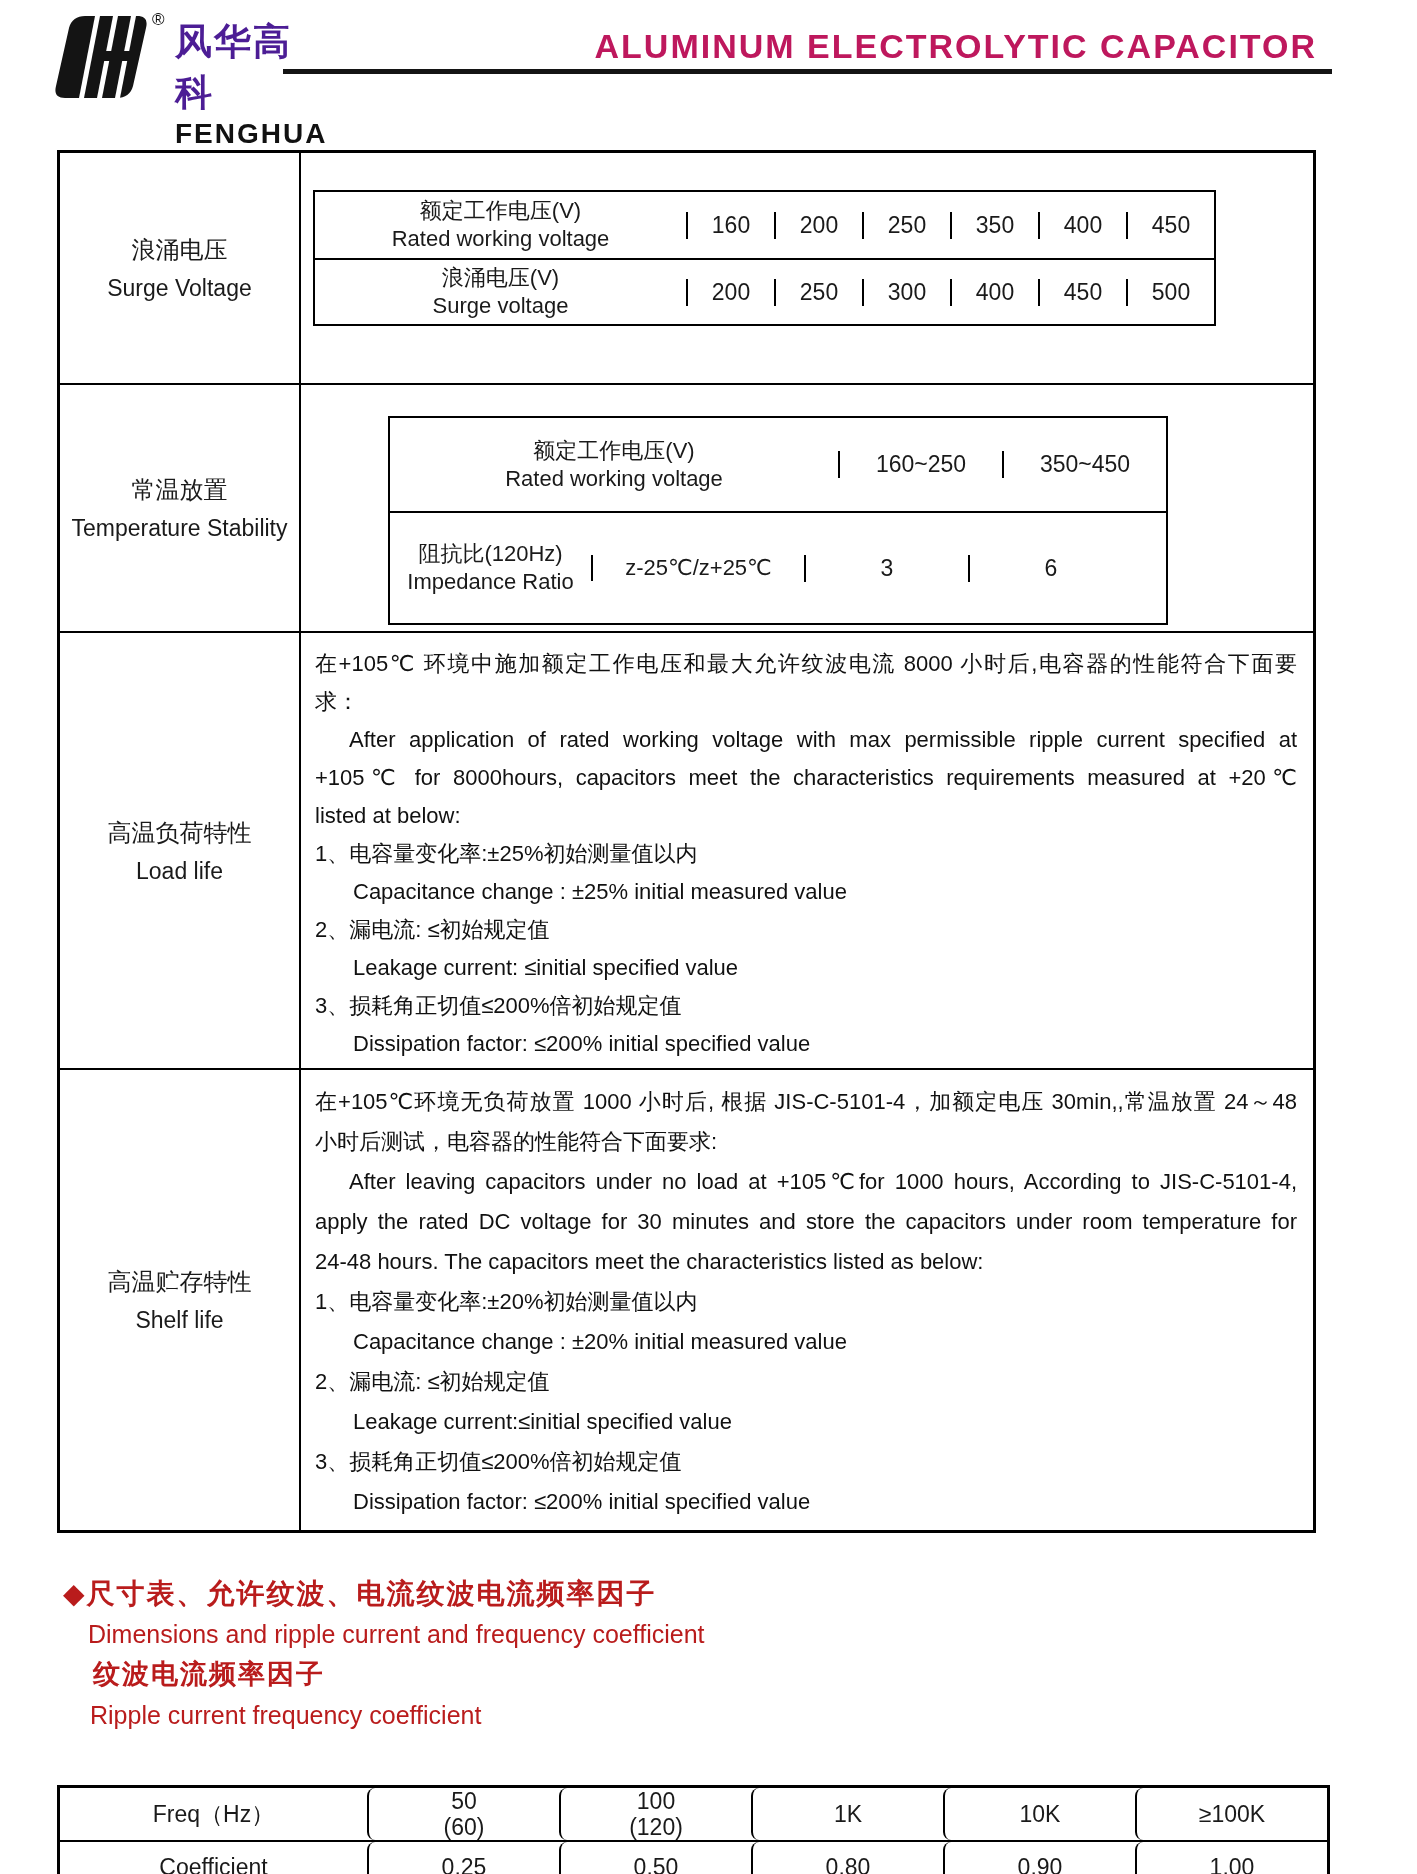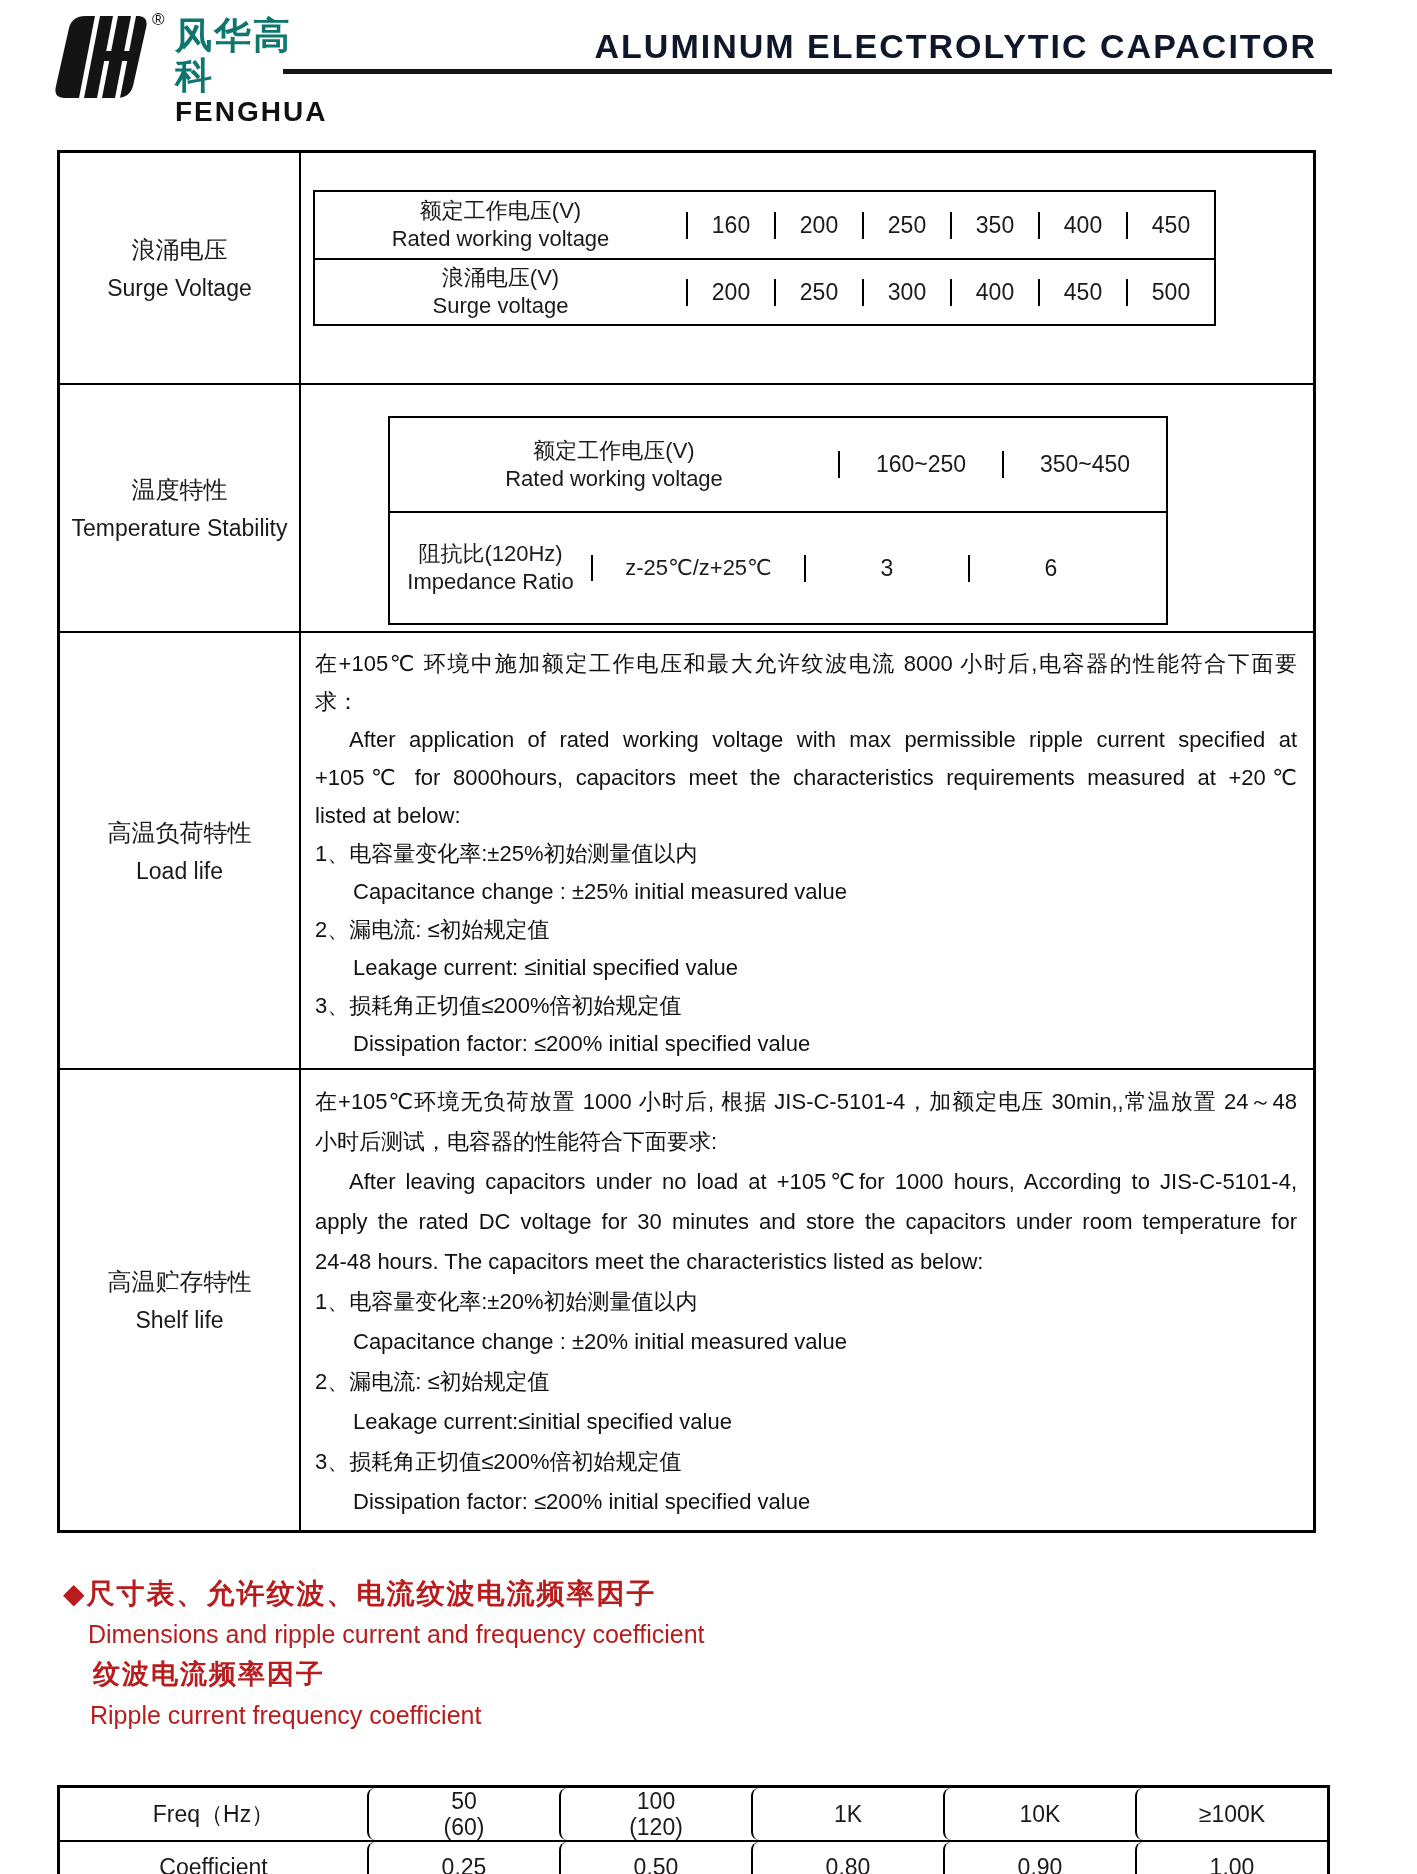--- a/index.html
+++ b/index.html
@@ -6,23 +6,23 @@
   body{
     width:1417px;height:1874px;position:relative;overflow:hidden;
     background:#ffffff;color:#1a1a1a;
     font-family:"Liberation Sans","DejaVu Sans",sans-serif;
   }
   
   .logo-wrap{position:absolute;left:55px;top:12px;height:86px;}
   .logo-mark{position:absolute;left:0;top:2px;}
   .reg-mark{position:absolute;left:97px;top:-2px;font-size:17px;color:#111;}
   .brand{position:absolute;left:120px;top:4px;}
-  .brand-cn{font-size:37px;font-weight:bold;color:#0f766e;letter-spacing:2px;line-height:40px;}
+  .brand-cn{font-size:37px;font-weight:bold;color:#4c1d95;letter-spacing:2px;line-height:51px;}
   .brand-en{font-size:28px;font-weight:bold;color:#111;letter-spacing:2px;line-height:32px;}
-  .page-title{position:absolute;top:27px;right:100px;font-size:34px;font-weight:bold;letter-spacing:2px;color:#0f172a;white-space:nowrap;}
+  .page-title{position:absolute;top:27px;right:100px;font-size:34px;font-weight:bold;letter-spacing:2px;color:#be185d;white-space:nowrap;}
   .header-rule{position:absolute;left:283px;top:69px;width:1049px;height:5px;background:#141414;}
   
   .spec-table{position:absolute;left:57px;top:150px;width:1259px;height:1383px;border:3px solid #000;box-sizing:border-box;}
   .spec-row{display:flex;box-sizing:border-box;overflow:hidden;}
   .spec-row + .spec-row{border-top:2px solid #000;}
   .row-surge{height:230px;}
   .row-temp{height:248px;}
   .row-load{height:437px;}
   .row-shelf{height:462px;}
   .spec-label{width:241px;flex:0 0 241px;border-right:2px solid #000;box-sizing:border-box;
@@ -132,21 +132,21 @@
             <div class="ncell vcell">400</div>
             <div class="ncell vcell">450</div>
             <div class="ncell vcell">500</div>
           </div>
       </div>
     </div>
   </div>
 
   <div class="spec-row row-temp">
     <div class="spec-label">
-      <div class="cn">温度特性</div>
+      <div class="cn">常温放置</div>
       <div class="en">Temperature Stability</div>
     </div>
     <div class="spec-body">
       <div class="ntable temp-table">
         <div class="nrow r1">
           <div class="ncell hcell">
             <div class="cn">额定工作电压(V)</div>
             <div class="en">Rated working voltage</div>
           </div>
         <div class="ncell vcell">160~250</div>

